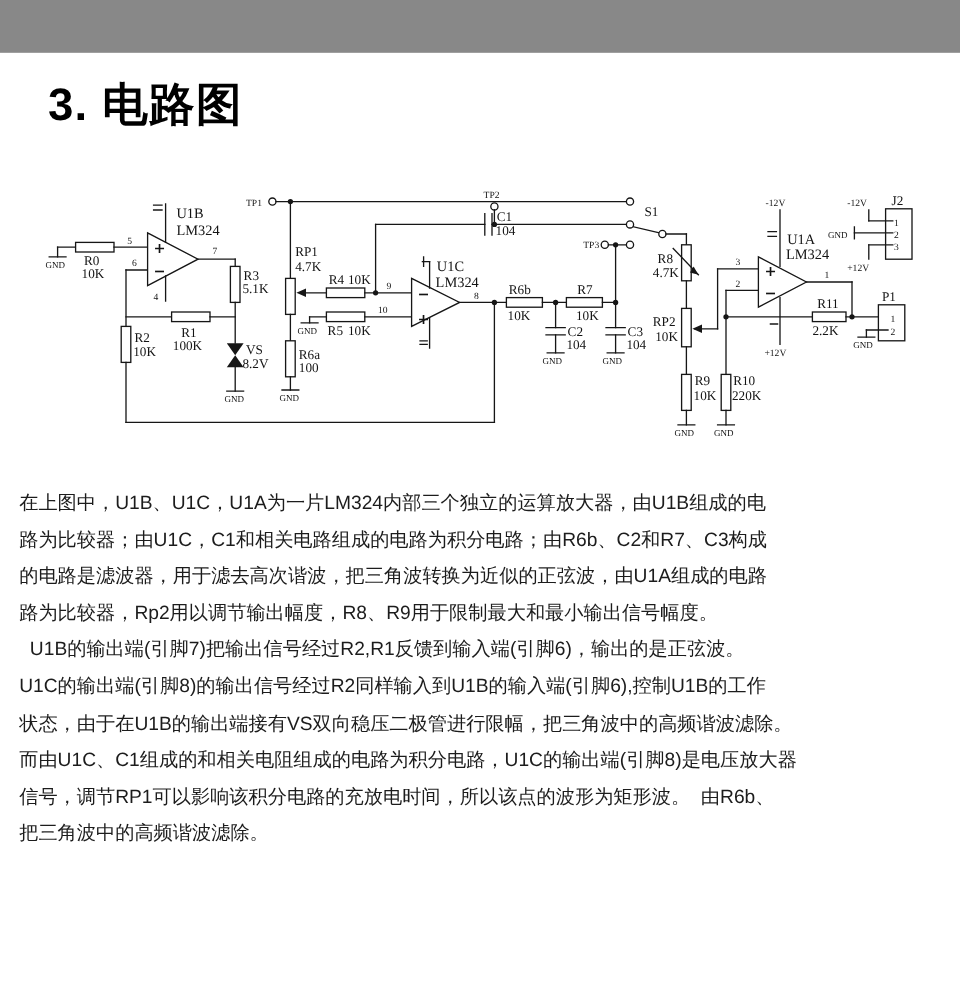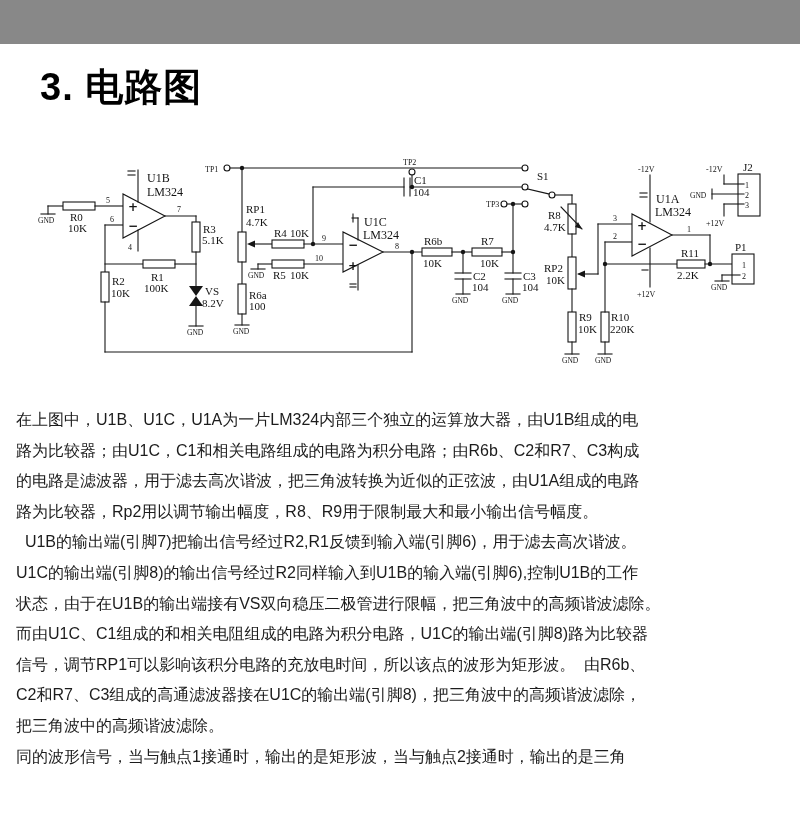--- a/index.html
+++ b/index.html
@@ -328,24 +328,22 @@
       <line class="w" x1="724" y1="172" x2="724" y2="160"></line>
       <line class="w" x1="724" y1="160" x2="744" y2="160"></line>
     </g>
   </svg>
 
   <div class="desc">
     <div class="ln">在上图中，U1B、U1C，U1A为一片LM324内部三个独立的运算放大器，由U1B组成的电</div>
     <div class="ln">路为比较器；由U1C，C1和相关电路组成的电路为积分电路；由R6b、C2和R7、C3构成</div>
     <div class="ln">的电路是滤波器，用于滤去高次谐波，把三角波转换为近似的正弦波，由U1A组成的电路</div>
     <div class="ln">路为比较器，Rp2用以调节输出幅度，R8、R9用于限制最大和最小输出信号幅度。</div>
-    <div class="ln">  U1B的输出端(引脚7)把输出信号经过R2,R1反馈到输入端(引脚6)，用于滤去高次谐波。</div>
+    <div class="ln">  U1B的输出端(引脚7)把输出信号经过R2,R1反馈到输入端(引脚6)，输出的是正弦波。</div>
     <div class="ln">U1C的输出端(引脚8)的输出信号经过R2同样输入到U1B的输入端(引脚6),控制U1B的工作</div>
     <div class="ln">状态，由于在U1B的输出端接有VS双向稳压二极管进行限幅，把三角波中的高频谐波滤除。</div>
-    <div class="ln">而由U1C、C1组成的和相关电阻组成的电路为积分电路，U1C的输出端(引脚8)路为比较器</div>
+    <div class="ln">而由U1C、C1组成的和相关电阻组成的电路为积分电路，U1C的输出端(引脚8)是电压放大器</div>
     <div class="ln">信号，调节RP1可以影响该积分电路的充放电时间，所以该点的波形为矩形波。  由R6b、</div>
-    <div class="ln">C2和R7、C3组成的高通滤波器接在U1C的输出端(引脚8)，把三角波中的高频谐波滤除，</div>
     <div class="ln">把三角波中的高频谐波滤除。</div>
-    <div class="ln">同的波形信号，当与触点1接通时，输出的是矩形波，当与触点2接通时，输出的是三角</div>
   </div>
 
   <div class="bottom-bar"></div>
 </div>
 
 </body></html>

